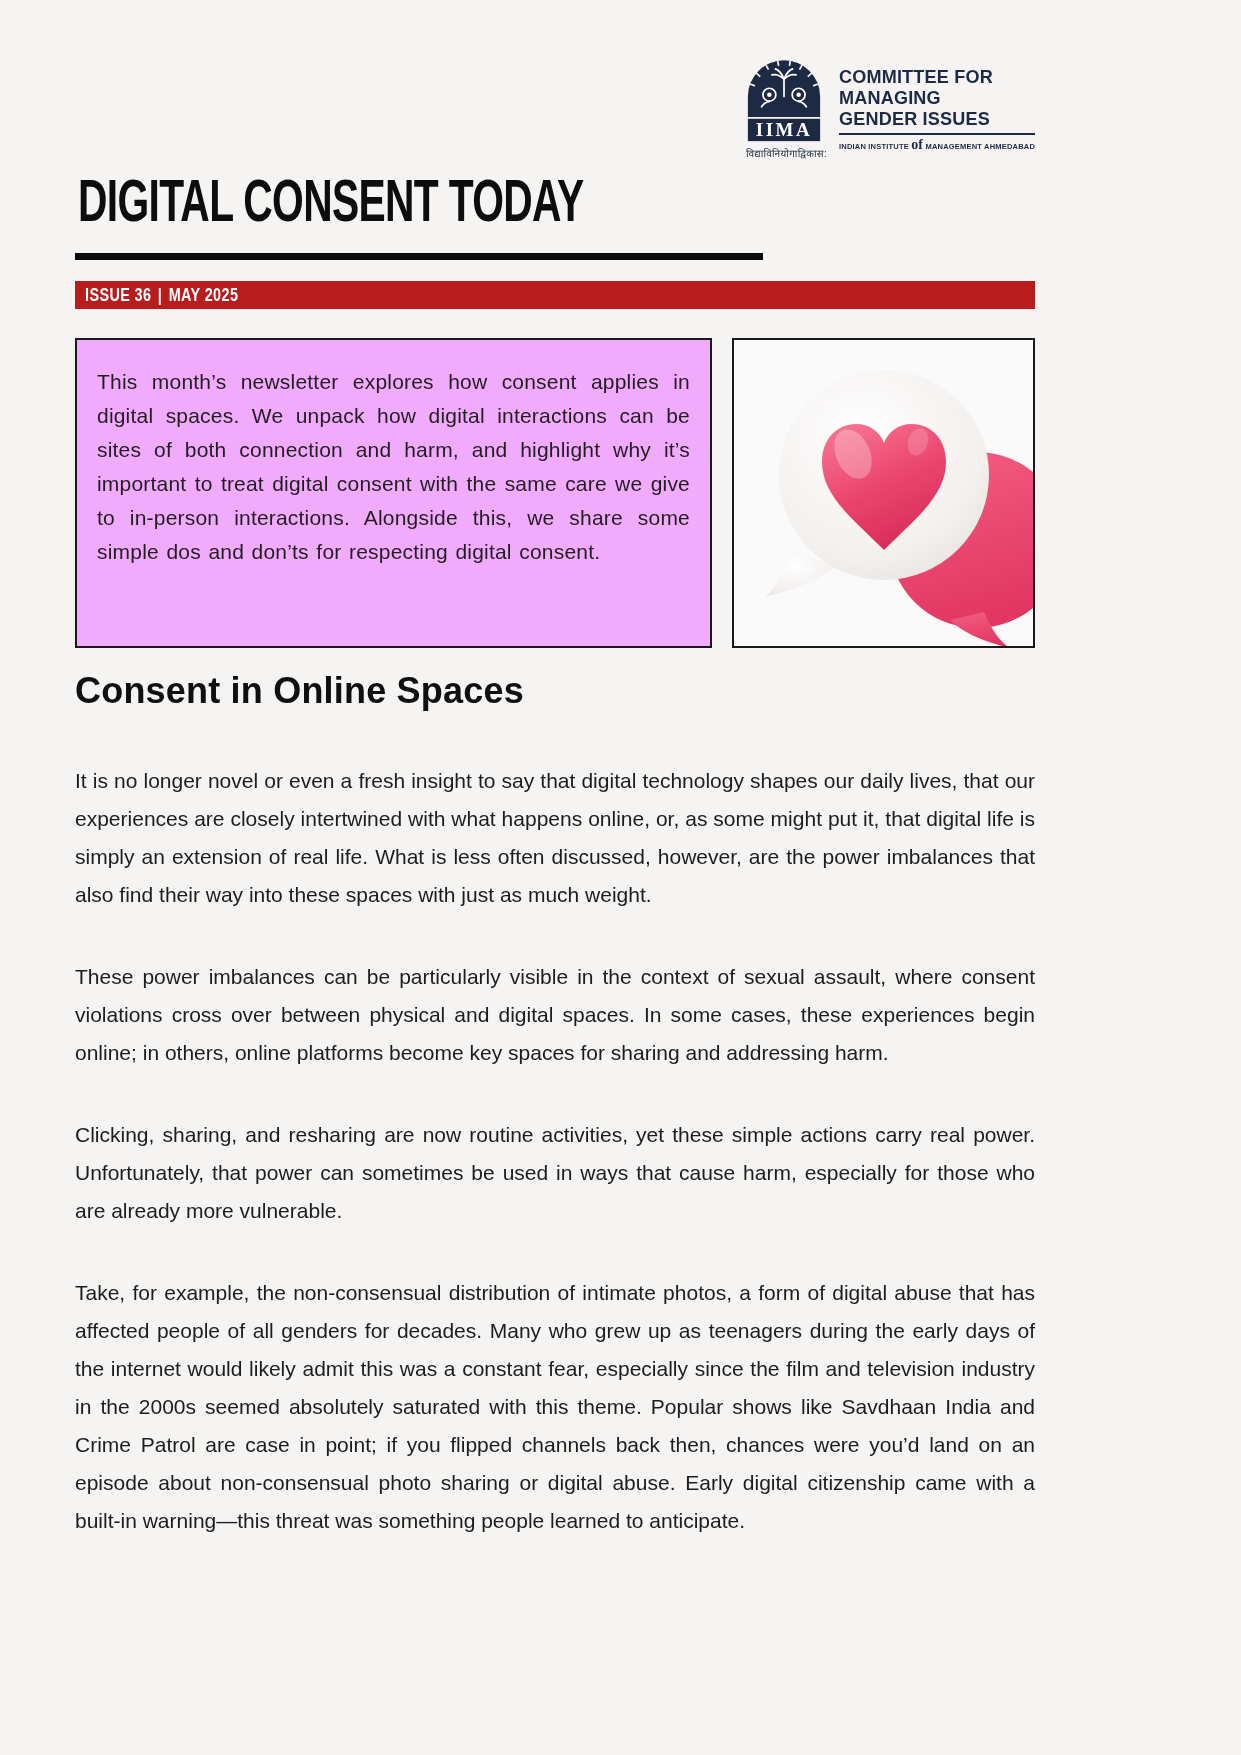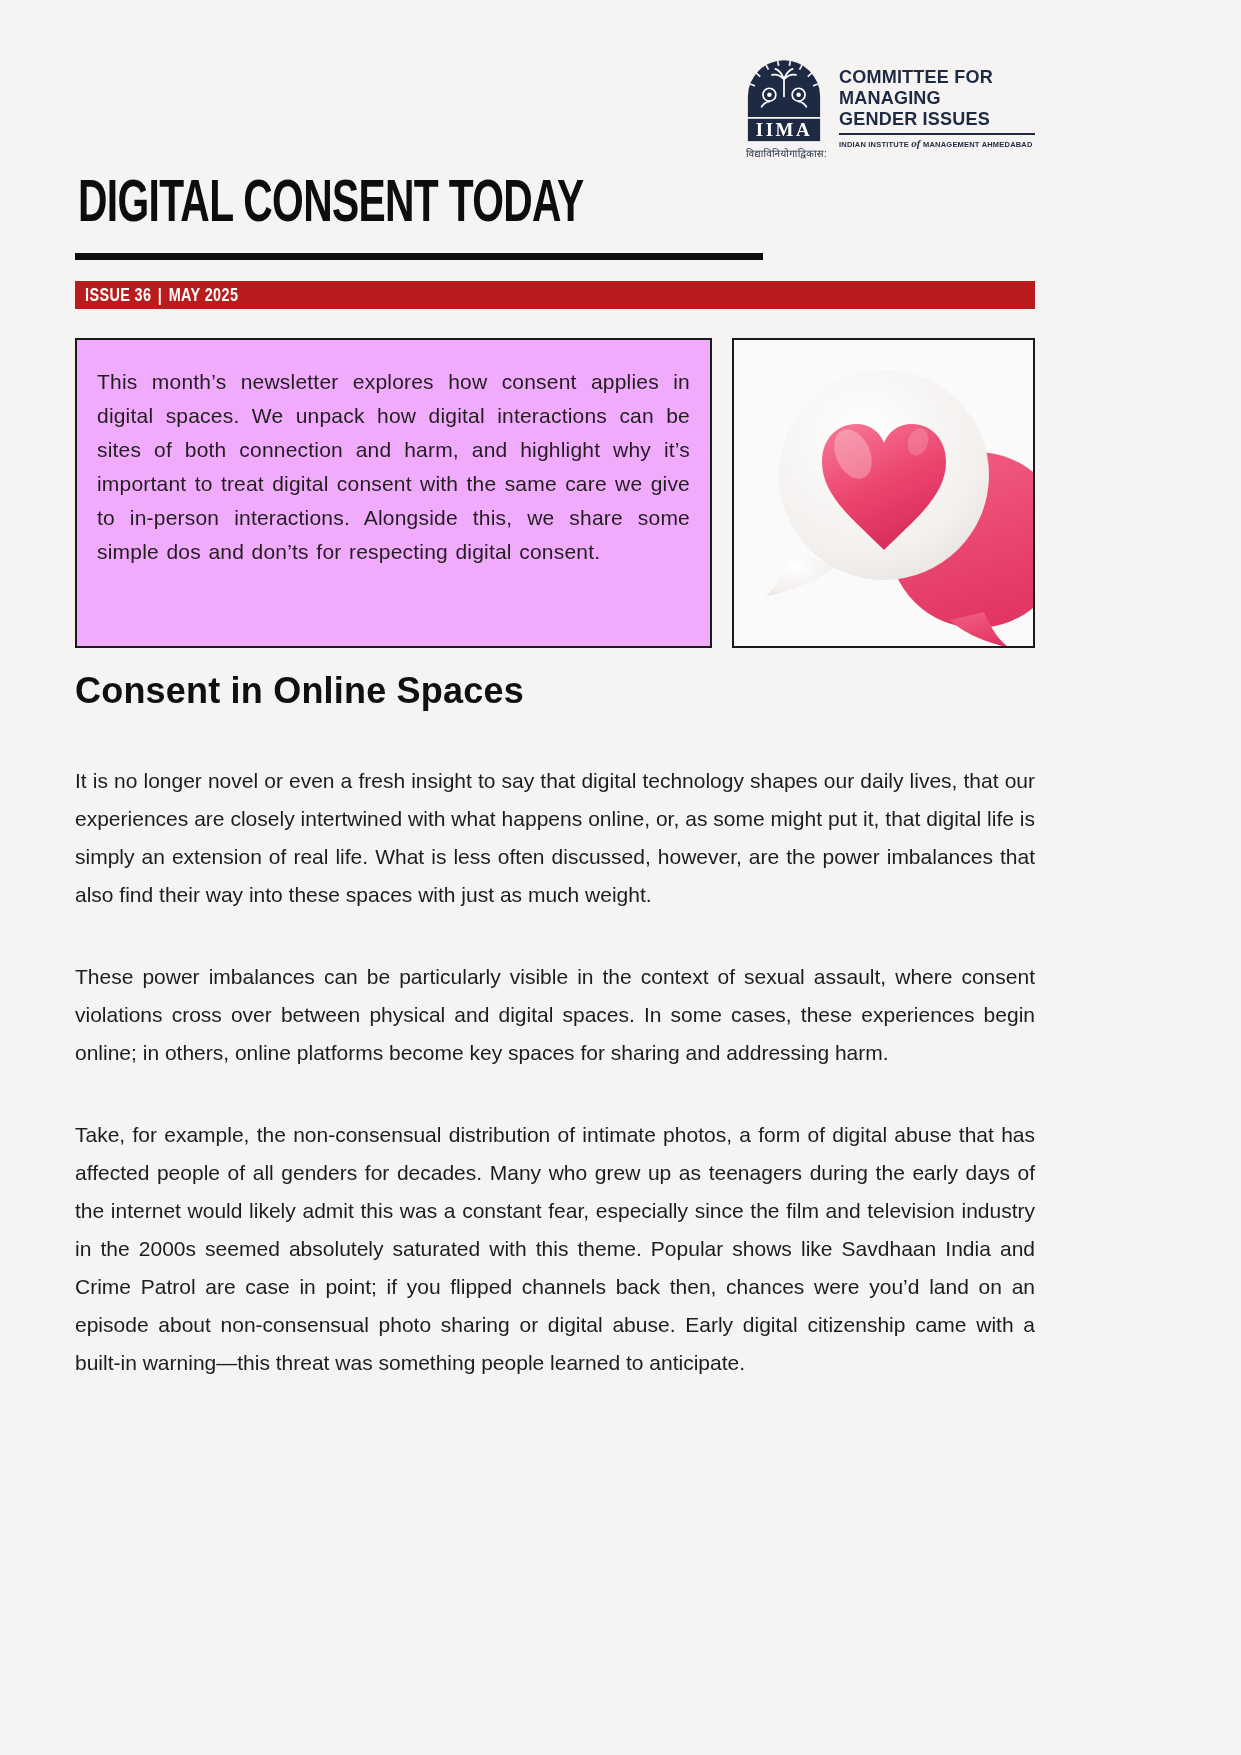--- a/index.html
+++ b/index.html
@@ -27,22 +27,22 @@
     font-weight:bold; color:#1e2a44; font-size:19px; line-height:21px;
     letter-spacing:0.2px; transform:scaleX(0.95); transform-origin:left center;
     white-space:nowrap;
   }
   .institute-line {
     border-top:2.5px solid #1e2a44; margin-top:4px; padding-top:2px;
     font-size:7.5px; font-weight:bold; color:#1e2a44;
     letter-spacing:0.2px; white-space:nowrap;
   }
   .institute-line .of {
-    font-family:"Liberation Serif", serif; font-style:italic;
-    font-size:11px; font-weight:bold;
+    font-family:"Liberation Serif", serif; 
+    font-size:14px; font-weight:bold;
   }
 
   
   .title-wrap { position:absolute; left:78px; top:170px; height:64px; }
   .newsletter-title {
     display:inline-block;
     font-size:60px; font-weight:bold; color:#0d0d0d;
     line-height:62px; letter-spacing:-1px; white-space:nowrap;
     transform:scaleX(0.68); transform-origin:left center;
   }
@@ -198,14 +198,15 @@
         <ellipse cx="184" cy="102" rx="10" ry="14" fill="#ffffff" opacity="0.18" transform="rotate(18 184 102)"></ellipse>
       </g>
     </svg>
   </div>
 </div>
 
 <div class="article">
   <h2>Consent in Online Spaces</h2>
   <p>It is no longer novel or even a fresh insight to say that digital technology shapes our daily lives, that our experiences are closely intertwined with what happens online, or, as some might put it, that digital life is simply an extension of real life. What is less often discussed, however, are the power imbalances that also find their way into these spaces with just as much weight.</p>
   <p>These power imbalances can be particularly visible in the context of sexual assault, where consent violations cross over between physical and digital spaces. In some cases, these experiences begin online; in others, online platforms become key spaces for sharing and addressing harm.</p>
+  <p>Clicking, sharing, and resharing are now routine activities,  yet these simple actions carry real power. Unfortunately, that power can sometimes be used in ways that cause harm, especially for those who are already more vulnerable.</p>
   <p>Take, for example, the non-consensual distribution of intimate photos, a form of digital abuse that has affected people of all genders for decades. Many who grew up as teenagers during the early days of the internet would likely admit this was a constant fear, especially since the film and television industry in the 2000s seemed absolutely saturated with this theme. Popular shows like Savdhaan India and Crime Patrol are case in point; if you flipped channels back then, chances were you’d land on an episode about non-consensual photo sharing or digital abuse. Early digital citizenship came with a built-in warning—this threat was something people learned to anticipate.</p>
 </div>
 
 </body></html>

